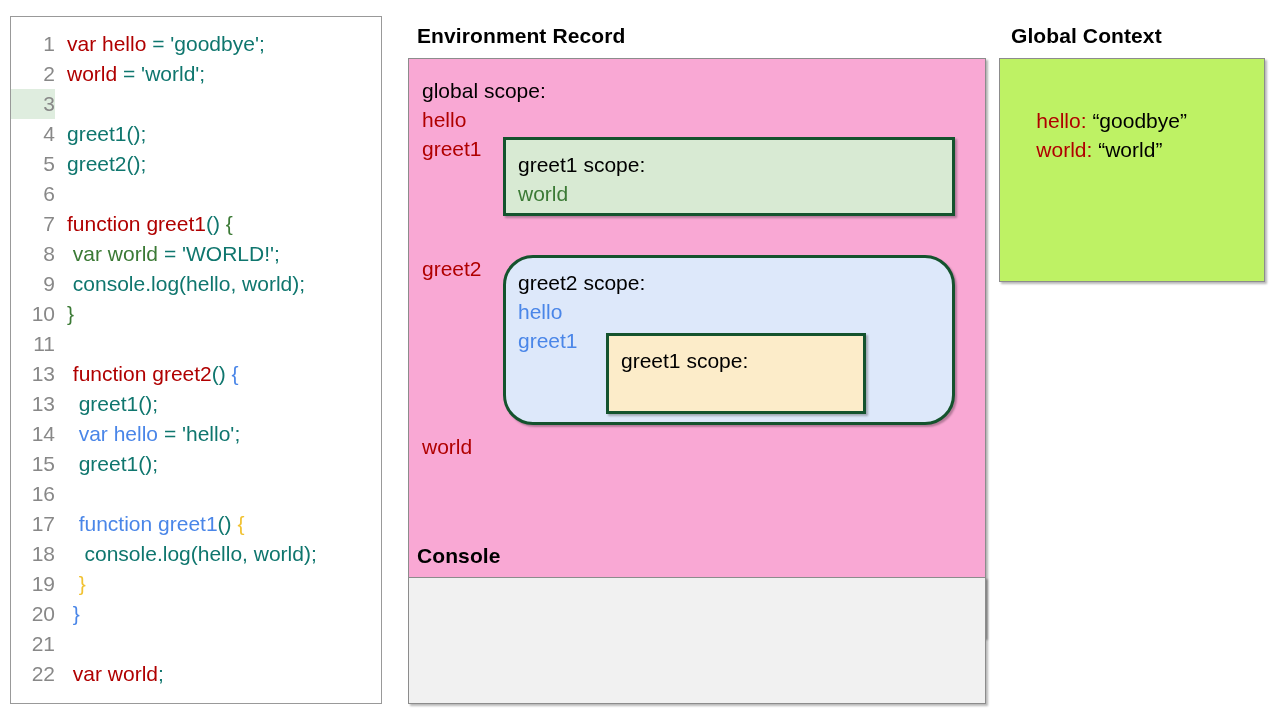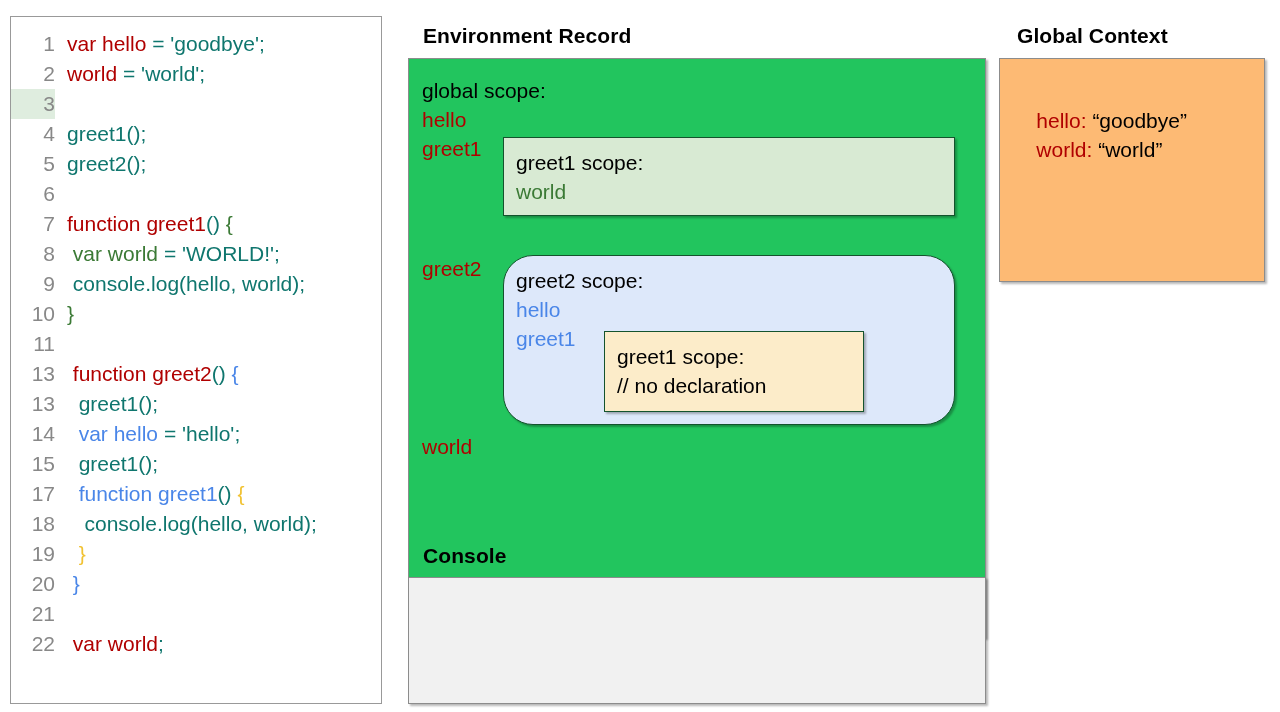--- a/index.html
+++ b/index.html
@@ -59,50 +59,49 @@
   .tok-orange { color: #f1c232; }
   .tok-black  { color: #0f766e; }
 
   
   .section-title {
     position: absolute;
     font-size: 21px;
     font-weight: bold;
     color: #000000;
     letter-spacing: 0.1px;
-    margin-left: 6px;
   }
 
   
   #env-record-box {
     position: absolute;
     left: 408px;
     top: 58px;
     width: 578px;
     height: 580px;
-    background: #22c55e;
+    background: #f9a8d4;
     border: 1px solid #8c8c8c;
     box-sizing: border-box;
     box-shadow: 2px 2px 2px rgba(0,0,0,0.30);
   }
   .env-label {
     position: absolute;
     font-size: 21px;
     line-height: 28px;
     white-space: pre;
   }
   .lbl-black { color: #000000; }
   .lbl-red   { color: #b00000; }
   .lbl-green { color: #3b7a35; }
   .lbl-blue  { color: #4a86e8; }
 
   .scope-box {
     position: absolute;
     box-sizing: border-box;
-    border: 1px solid #14532d;
+    border: 3px solid #14532d;
     box-shadow: 2px 2px 2px rgba(0,0,0,0.28);
   }
   #greet1-scope-box {
     left: 94px;
     top: 78px;
     width: 452px;
     height: 79px;
     background: #d8ead3;
   }
   #greet2-scope-box {
@@ -127,21 +126,21 @@
     white-space: pre;
   }
 
   
   #global-context-box {
     position: absolute;
     left: 999px;
     top: 58px;
     width: 266px;
     height: 224px;
-    background: #fdba74;
+    background: #bef264;
     border: 1px solid #8c8c8c;
     box-sizing: border-box;
     box-shadow: 2px 2px 2px rgba(0,0,0,0.28);
   }
   .gc-row {
     position: absolute;
     font-size: 21px;
     line-height: 29px;
     white-space: pre;
     color: #000000;
@@ -181,20 +180,21 @@
       <div class="code-line"><span class="ln">6</span><span class="code-text"><span class="tok-black"></span></span></div>
       <div class="code-line"><span class="ln">7</span><span class="code-text"><span class="tok-red">function greet1</span><span class="tok-black">() </span><span class="tok-green">{</span></span></div>
       <div class="code-line"><span class="ln">8</span><span class="code-text"><span class="tok-black"> </span><span class="tok-green">var world</span><span class="tok-black"> = 'WORLD!';</span></span></div>
       <div class="code-line"><span class="ln">9</span><span class="code-text"><span class="tok-black"> console.log(hello, world);</span></span></div>
       <div class="code-line"><span class="ln">10</span><span class="code-text"><span class="tok-green">}</span></span></div>
       <div class="code-line"><span class="ln">11</span><span class="code-text"><span class="tok-black"></span></span></div>
       <div class="code-line"><span class="ln">13</span><span class="code-text"><span class="tok-black"> </span><span class="tok-red">function greet2</span><span class="tok-black">() </span><span class="tok-blue">{</span></span></div>
       <div class="code-line"><span class="ln">13</span><span class="code-text"><span class="tok-black">  greet1();</span></span></div>
       <div class="code-line"><span class="ln">14</span><span class="code-text"><span class="tok-black">  </span><span class="tok-blue">var hello</span><span class="tok-black"> = 'hello';</span></span></div>
       <div class="code-line"><span class="ln">15</span><span class="code-text"><span class="tok-black">  greet1();</span></span></div>
+      <div class="code-line"><span class="ln">16</span><span class="code-text"><span class="tok-black"></span></span></div>
       <div class="code-line"><span class="ln">17</span><span class="code-text"><span class="tok-black">  </span><span class="tok-blue">function greet1</span><span class="tok-black">() </span><span class="tok-orange">{</span></span></div>
       <div class="code-line"><span class="ln">18</span><span class="code-text"><span class="tok-black">   console.log(hello, world);</span></span></div>
       <div class="code-line"><span class="ln">19</span><span class="code-text"><span class="tok-black">  </span><span class="tok-orange">}</span></span></div>
       <div class="code-line"><span class="ln">20</span><span class="code-text"><span class="tok-black"> </span><span class="tok-blue">}</span></span></div>
       <div class="code-line"><span class="ln">21</span><span class="code-text"><span class="tok-black"></span></span></div>
       <div class="code-line"><span class="ln">22</span><span class="code-text"><span class="tok-black"> </span><span class="tok-red">var world</span><span class="tok-black">;</span></span></div>
     </div>
 </div>
 
 <div class="section-title" style="left:417px; top:24px;">Environment Record</div>
@@ -216,21 +216,20 @@
     <div class="scope-text lbl-green" style="left:12px; top:39px;">world</div>
   </div>
 
   <div class="scope-box" id="greet2-scope-box">
     <div class="scope-text lbl-black" style="left:12px; top:10px;">greet2 scope:</div>
     <div class="scope-text lbl-blue" style="left:12px; top:39px;">hello</div>
     <div class="scope-text lbl-blue" style="left:12px; top:68px;">greet1</div>
 
     <div class="scope-box" id="greet1-inner-scope-box">
       <div class="scope-text lbl-black" style="left:12px; top:10px;">greet1 scope:</div>
-      <div class="scope-text lbl-black" style="left:12px; top:39px;">// no declaration</div>
     </div>
   </div>
 </div>
 
 <div class="section-title" style="left:1011px; top:24px;">Global Context</div>
 
 <div id="global-context-box">
   <div class="gc-row" style="left:13px; top:18px;">
     <span class="gc-key">hello:</span><span> “goodbye”</span>
   </div>

